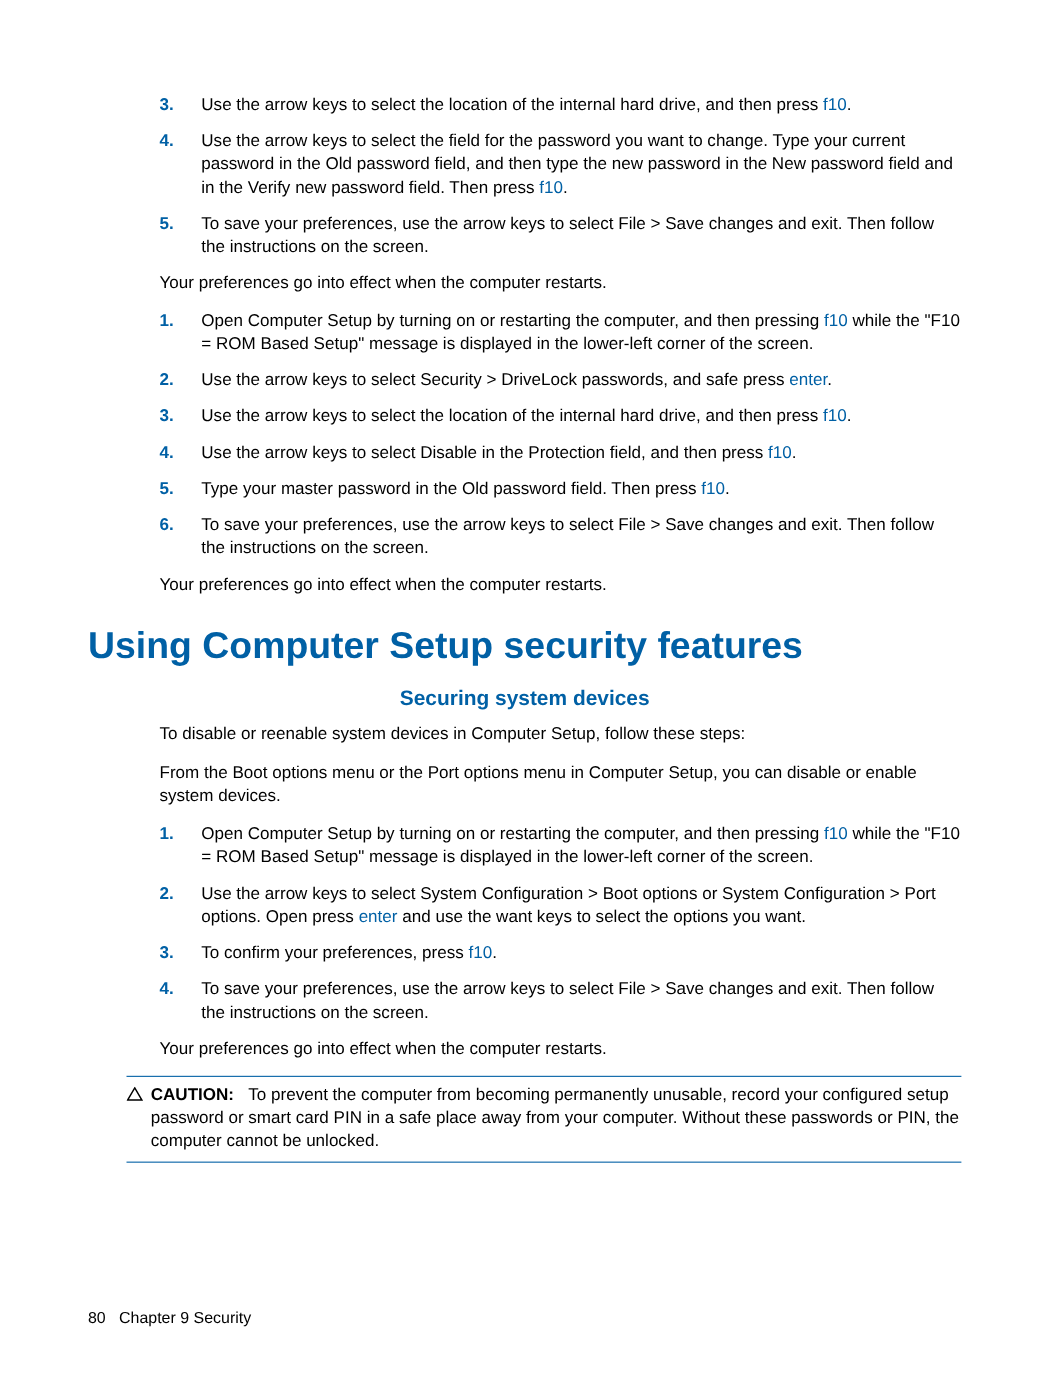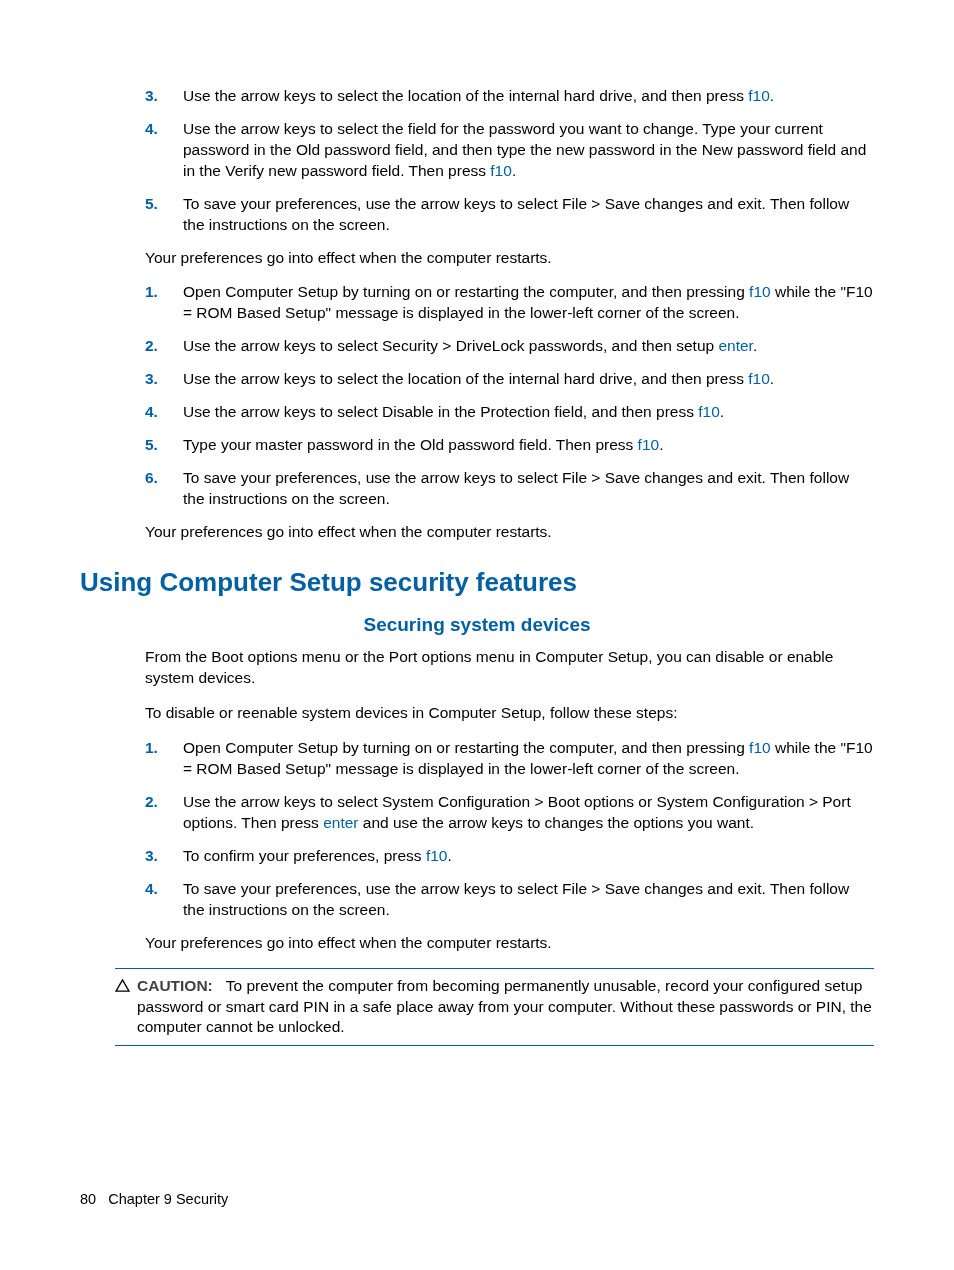--- a/index.html
+++ b/index.html
@@ -45,21 +45,21 @@
     }
     .bold {
       font-weight: normal;
     }
     p {
       margin: 0 0 14px 0;
     }
     .para-after-list {
     }
     h2 {
-      font-size: 26px;
+      font-size: 34px;
       color: #0060a5;
       font-weight: bold;
       margin: 22px 0 10px 0;
     }
     h3 {
       font-size: 19px;
       color: #0060a5;
       font-weight: bold;
       margin: 12px 0 10px 0;
       text-align: center;
@@ -84,21 +84,21 @@
       width: 22px;
       flex-shrink: 0;
       font-size: 15px;
       padding-top: 1px;
     }
     .caution-icon svg {
       width: 15px;
       height: 13px;
     }
     .caution-label {
-      color: #404040;
+      color: #000000;
       font-weight: bold;
     }
     .footer {
       position: absolute;
       bottom: 60px;
       left: 80px;
       font-size: 14.5px;
     }
     .h-offset {
       margin-left: 0;
@@ -128,21 +128,21 @@
   </div>
 
   <div class="content">
     <ol>
       <li>
         <span class="num">1.</span>
         <span class="text"><span>Open Computer Setup by turning on or restarting the computer, and then pressing </span><span class="key">f10</span><span> while the "F10 = ROM Based Setup" message is displayed in the lower-left corner of the screen.</span></span>
       </li>
       <li>
         <span class="num">2.</span>
-        <span class="text"><span>Use the arrow keys to select </span><span class="bold">Security &gt; DriveLock passwords</span><span>, and then setup </span><span class="key">enter</span><span>.</span></span>
+        <span class="text"><span>Use the arrow keys to select </span><span class="bold">Security &gt; DriveLock passwords</span><span>, and safe press </span><span class="key">enter</span><span>.</span></span>
       </li>
       <li>
         <span class="num">3.</span>
         <span class="text"><span>Use the arrow keys to select the location of the internal hard drive, and then press </span><span class="key">f10</span><span>.</span></span>
       </li>
       <li>
         <span class="num">4.</span>
         <span class="text"><span>Use the arrow keys to select </span><span class="bold">Disable</span><span> in the </span><span class="bold">Protection</span><span> field, and then press </span><span class="key">f10</span><span>.</span></span>
       </li>
       <li>
@@ -154,30 +154,30 @@
         <span class="text"><span>To save your preferences, use the arrow keys to select </span><span class="bold">File &gt; Save changes and exit</span><span>. Then follow the instructions on the screen.</span></span>
       </li>
     </ol>
     <p class="para-after-list">Your preferences go into effect when the computer restarts.</p>
   </div>
 
   <h2>Using Computer Setup security features</h2>
 
   <h3>Securing system devices</h3>
   <div class="content">
+    <p>To disable or reenable system devices in Computer Setup, follow these steps:</p>
     <p>From the Boot options menu or the Port options menu in Computer Setup, you can disable or enable system devices.</p>
-    <p>To disable or reenable system devices in Computer Setup, follow these steps:</p>
     <ol>
       <li>
         <span class="num">1.</span>
         <span class="text"><span>Open Computer Setup by turning on or restarting the computer, and then pressing </span><span class="key">f10</span><span> while the "F10 = ROM Based Setup" message is displayed in the lower-left corner of the screen.</span></span>
       </li>
       <li>
         <span class="num">2.</span>
-        <span class="text"><span>Use the arrow keys to select </span><span class="bold">System Configuration &gt; Boot options</span><span> or </span><span class="bold">System Configuration &gt; Port options</span><span>. Then press </span><span class="key">enter</span><span> and use the arrow keys to changes the options you want.</span></span>
+        <span class="text"><span>Use the arrow keys to select </span><span class="bold">System Configuration &gt; Boot options</span><span> or </span><span class="bold">System Configuration &gt; Port options</span><span>. Open press </span><span class="key">enter</span><span> and use the want keys to select the options you want.</span></span>
       </li>
       <li>
         <span class="num">3.</span>
         <span class="text"><span>To confirm your preferences, press </span><span class="key">f10</span><span>.</span></span>
       </li>
       <li>
         <span class="num">4.</span>
         <span class="text"><span>To save your preferences, use the arrow keys to select </span><span class="bold">File &gt; Save changes and exit</span><span>. Then follow the instructions on the screen.</span></span>
       </li>
     </ol>

